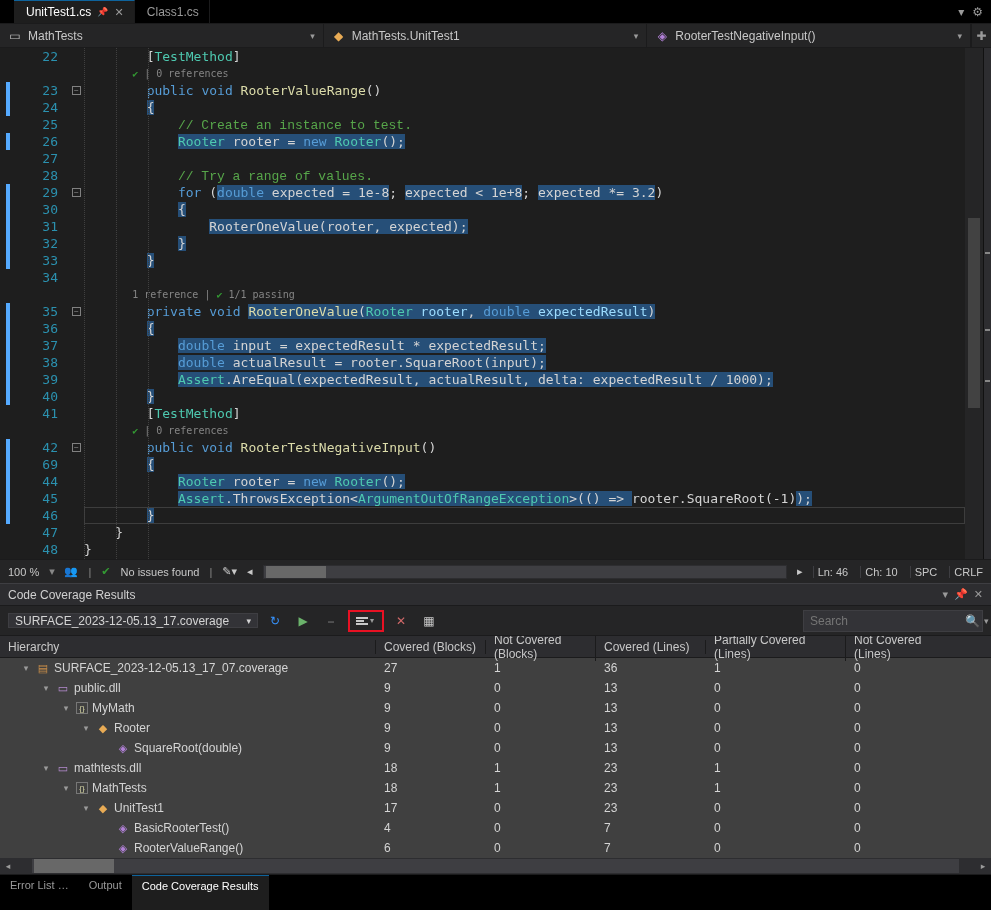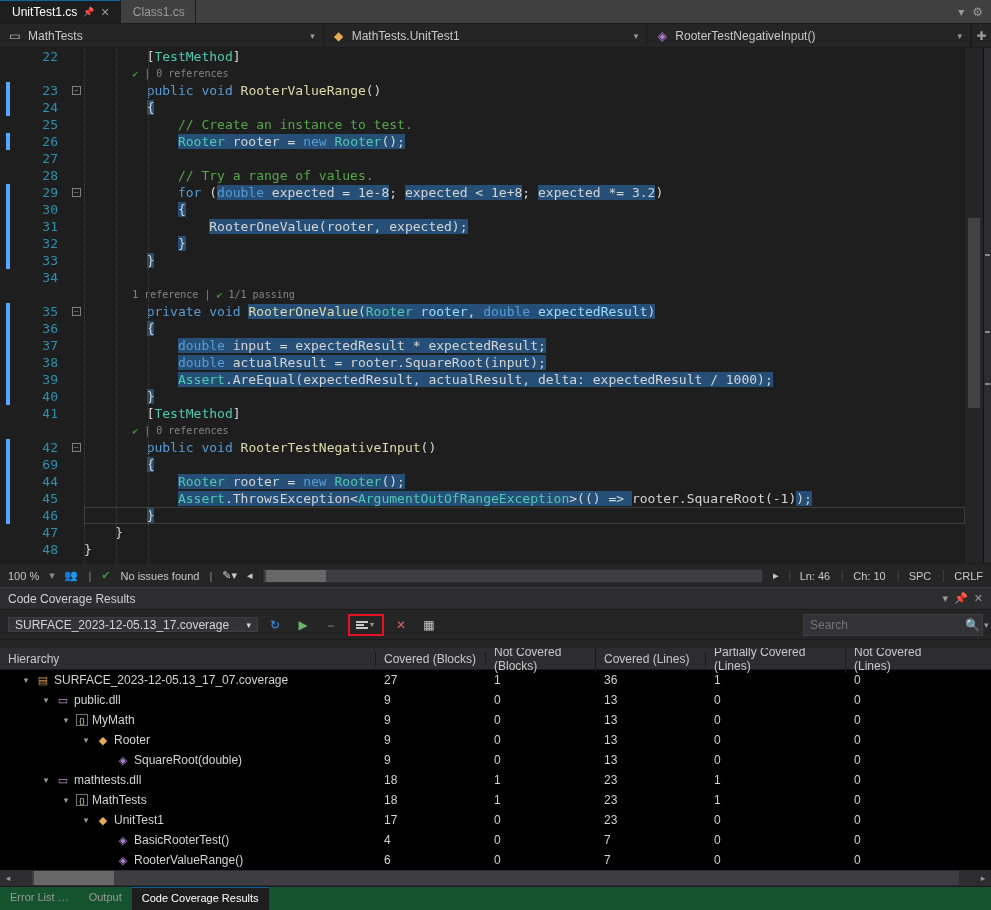--- a/index.html
+++ b/index.html
@@ -10,24 +10,25 @@
     font-size: 12px;
     width: 991px;
     height: 910px;
     overflow: hidden;
     display: flex;
     flex-direction: column;
   }
   
   .tab-row {
     height: 24px;
-    background: #404040;
+    background: #000000;
     display: flex;
     align-items: stretch;
     border-bottom: 1px solid #1b1b1c;
+    padding-left: 14px;
   }
   .tab {
     padding: 3px 10px 3px 12px;
     display: flex;
     align-items: center;
     gap: 6px;
     color: #9a9a9a;
     border-right: 1px solid #1b1b1c;
     font-size: 12px;
   }
@@ -88,21 +89,21 @@
     flex: 1;
     white-space: pre;
     line-height: 17px;
     position: relative;
   }
   .code-line { height: 17px; display:block; }
   .hl-sel { background: #264f78; }
   .tok-attr { color: #4ec9b0; }
   .tok-kw { color: #569cd6; }
   .tok-fn { color: #dcdcaa; }
-  .tok-str { color: #57a64a; }
+  .tok-str { color: #57a64a; font-family: Liberation Mono, monospace; }
   .tok-type { color: #4ec9b0; }
   .tok-param { color: #9cdcfe; }
   .tok-brace { color: #d4d4d4; }
   .codelens { color: #858585; font-size: 10px; }
   .codelens .pass { color: #339933; }
   .editor-scroll-v { width: 18px; background: #252526; position:relative; }
   .editor-scroll-v .thumb { position:absolute; left:3px; right:3px; background:#424242; }
   .editor-scroll-c { width: 8px; background: #2d2d30; position:relative; border-left:1px solid #111; }
   .editor-scroll-c .mk { position:absolute; left:1px; right:1px; height:2px; background:#878787; }
   .editor-curline { position:absolute; left:0; right:0; height:17px; border:1px solid #3d3d3d; box-sizing:border-box; pointer-events:none; }
@@ -116,21 +117,21 @@
     gap: 10px;
     padding: 0 8px;
     font-size: 11px;
     color: #c8c8c8;
   }
   .editor-status .sep { color: #888; }
   .editor-status .ok { color: #339933; }
   .editor-status .scroller { flex:1; height:14px; background:#3e3e42; position:relative; border:1px solid #2d2d30; }
   .editor-status .scroller .th { position:absolute; top:0; bottom:0; width:60px; left:2px; background:#686868; }
   .editor-status .right { margin-left:auto; display:flex; gap:12px; }
-  .editor-status .box { border-left:1px solid #3e3e42; padding-left:10px; }
+  .editor-status .box { border-left:1px solid #3e3e42; padding-left:4px; }
   
   .panel {
     display: flex;
     flex-direction: column;
     background: #252526;
     border-top: 1px solid #3e3e42;
   }
   .panel-title {
     height: 22px;
     display: flex;
@@ -175,21 +176,21 @@
     background: #333337;
     border: 1px solid #3e3e42;
     display: flex;
     align-items: center;
     padding: 0 6px;
     color: #9a9a9a;
     font-size: 12px;
   }
   .searchbox input { flex:1; background:transparent; border:none; color:#d4d4d4; outline:none; font-size:12px; }
   
-  .cov-table { flex:1; overflow:auto; background:#000000;margin-top:8px; }
+  .cov-table { flex:1; overflow:auto; background:#404040; }
   .cov-head {
     height: 22px;
     display: flex;
     align-items: center;
     background: #2d2d30;
     border-bottom: 1px solid #1b1b1c;
     font-size: 12px;
     color: #c8c8c8;
   }
   .cov-head .c0 { width: 376px; padding-left:8px; border-right:1px solid #1b1b1c; }
@@ -208,22 +209,22 @@
   .tree-indent { display:inline-block; width:16px; }
   .tree-arrow { font-size:9px; color:#9a9a9a; width:12px; display:inline-block; text-align:center; }
   .tree-icon { width:14px; height:14px; display:inline-flex; align-items:center; justify-content:center; font-size:11px; }
   .ic-file { color:#c98e49; }
   .ic-dll { color:#b58bd0; }
   .ic-ns { color:#dcdcaa; border:1px solid #777; font-size:8px; width:12px; height:12px; }
   .ic-cls { color:#e8ab55; }
   .ic-method { color:#b180d7; }
   
   .bottom-tabs {
-    height: 24px;
-    background: #14532d;
+    height: 36px;
+    background: #000000;
     display: flex;
     align-items: stretch;
     border-top: 1px solid #1b1b1c;
   }
   .btab {
     padding: 4px 10px;
     color: #9a9a9a;
     font-size: 11px;
   }
   .btab.active { background: #1e1e1e; color:#fff; border-top:1px solid #0e639c; }

